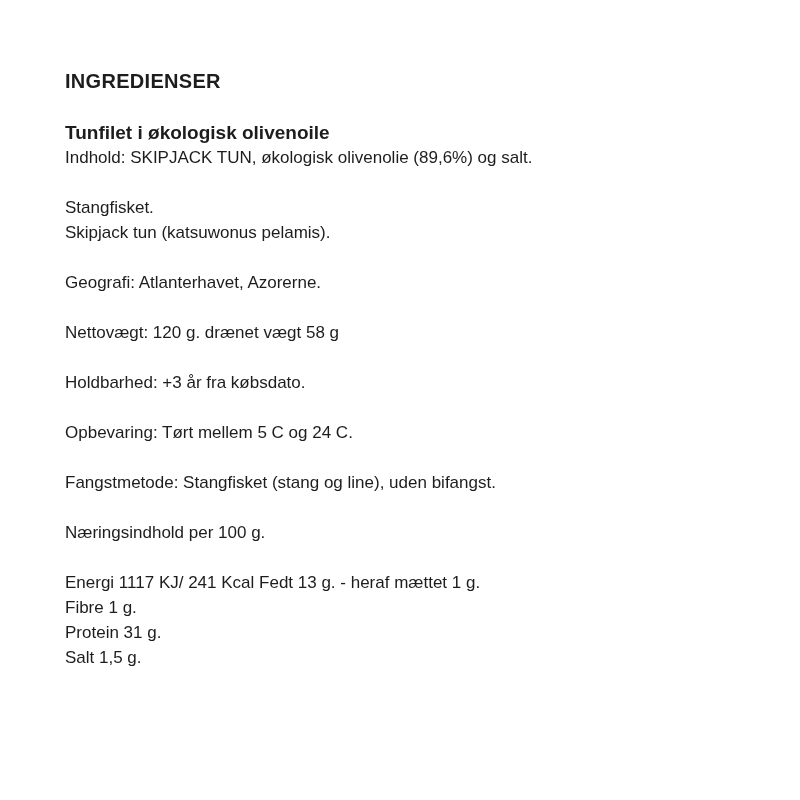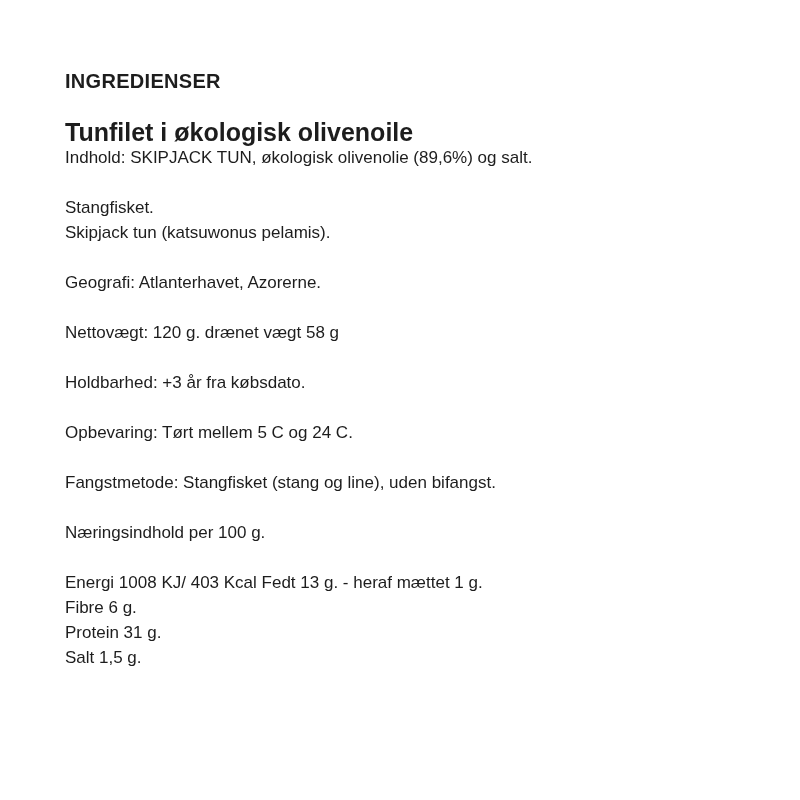--- a/index.html
+++ b/index.html
@@ -22,21 +22,21 @@
     color: #1d1d1d;
   }
   .heading {
     font-size: 20px;
     font-weight: 700;
     line-height: 26px;
     letter-spacing: 0.3px;
     margin: 0 0 26px 0;
   }
   .product-title {
-    font-size: 25px;
+    font-size: 19px;
     font-weight: 700;
     line-height: 25px;
     margin: 0;
   }
   .line {
     font-size: 17px;
     font-weight: 400;
     line-height: 25px;
     margin: 0;
   }
@@ -79,19 +79,19 @@
 
   <div class="para">
     <p class="line">Fangstmetode: Stangfisket (stang og line), uden bifangst.</p>
   </div>
 
   <div class="para">
     <p class="line">Næringsindhold per 100 g.</p>
   </div>
 
   <div class="para">
-    <p class="line">Energi 1008 KJ/ 403 Kcal Fedt 13 g. - heraf mættet 1 g.</p>
-    <p class="line">Fibre 6 g.</p>
+    <p class="line">Energi 1117 KJ/ 241 Kcal Fedt 13 g. - heraf mættet 1 g.</p>
+    <p class="line">Fibre 1 g.</p>
     <p class="line">Protein 31 g.</p>
     <p class="line">Salt 1,5 g.</p>
   </div>
 
 </div>
 
 </body></html>

